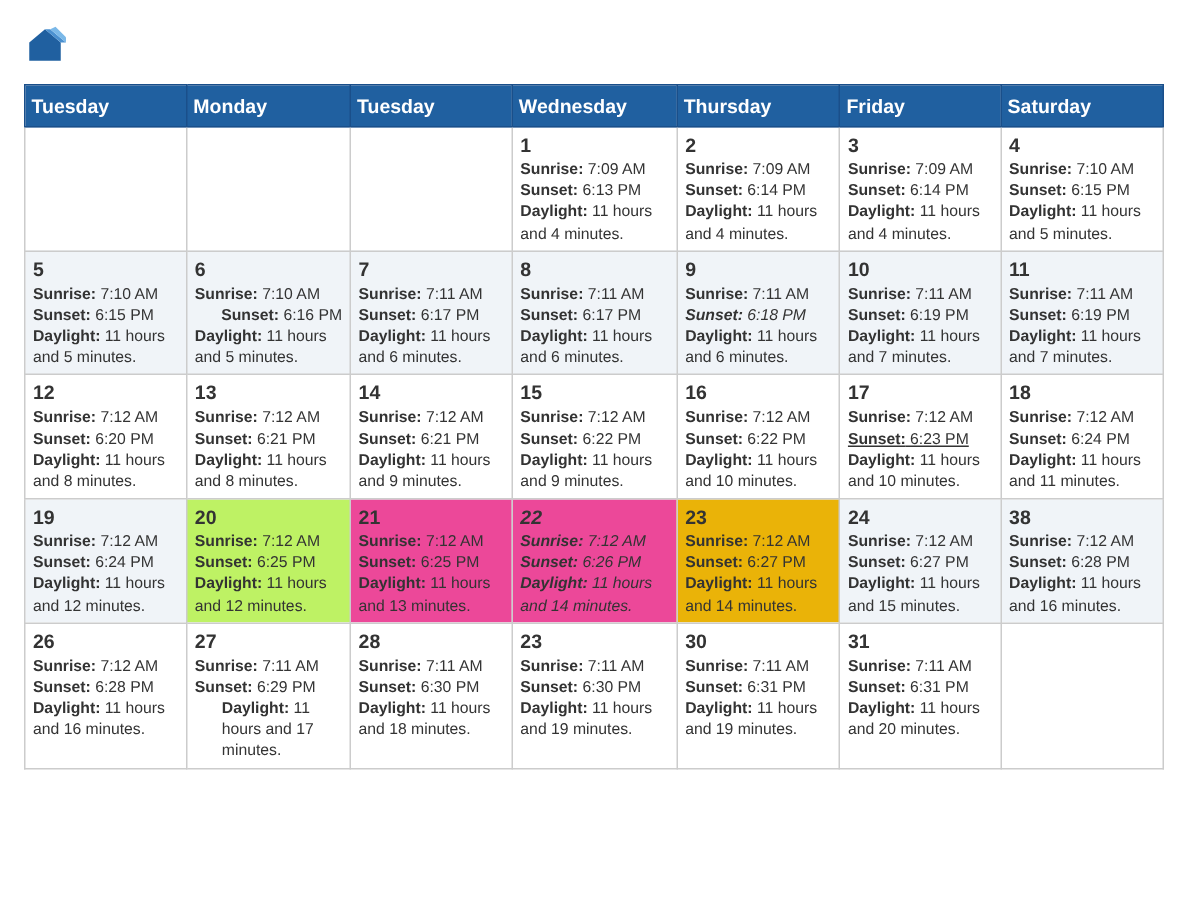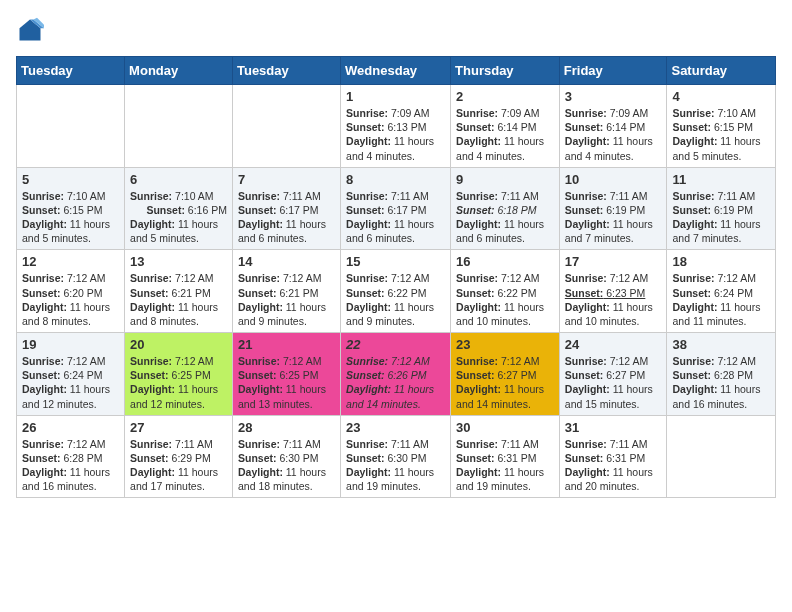--- a/index.html
+++ b/index.html
@@ -280,21 +280,21 @@
         <td>
           <span class="day-num">26</span>
           <div style="line-height: 1.35;"><b>Sunrise:</b> 7:12 AM</div>
           <div style="line-height: 1.35;"><b>Sunset:</b> 6:28 PM</div>
           <div style="line-height: 1.35;"><b>Daylight:</b> 11 hours and 16 minutes.</div>
         </td>
         <td>
           <span class="day-num">27</span>
           <div style="line-height: 1.35;"><b>Sunrise:</b> 7:11 AM</div>
           <div style="line-height: 1.35;"><b>Sunset:</b> 6:29 PM</div>
-          <div style="line-height: 1.35;"><b>Daylight:</b> 11 hours and 17 minutes.</div>
+          <div style="line-height: 1.35; margin-left: 18px;"><b>Daylight:</b> 11 hours and 17 minutes.</div>
         </td>
         <td>
           <span class="day-num">28</span>
           <div style="line-height: 1.35;"><b>Sunrise:</b> 7:11 AM</div>
           <div style="line-height: 1.35;"><b>Sunset:</b> 6:30 PM</div>
           <div style="line-height: 1.35;"><b>Daylight:</b> 11 hours and 18 minutes.</div>
         </td>
         <td>
           <span class="day-num">23</span>
           <div style="line-height: 1.35;"><b>Sunrise:</b> 7:11 AM</div>

